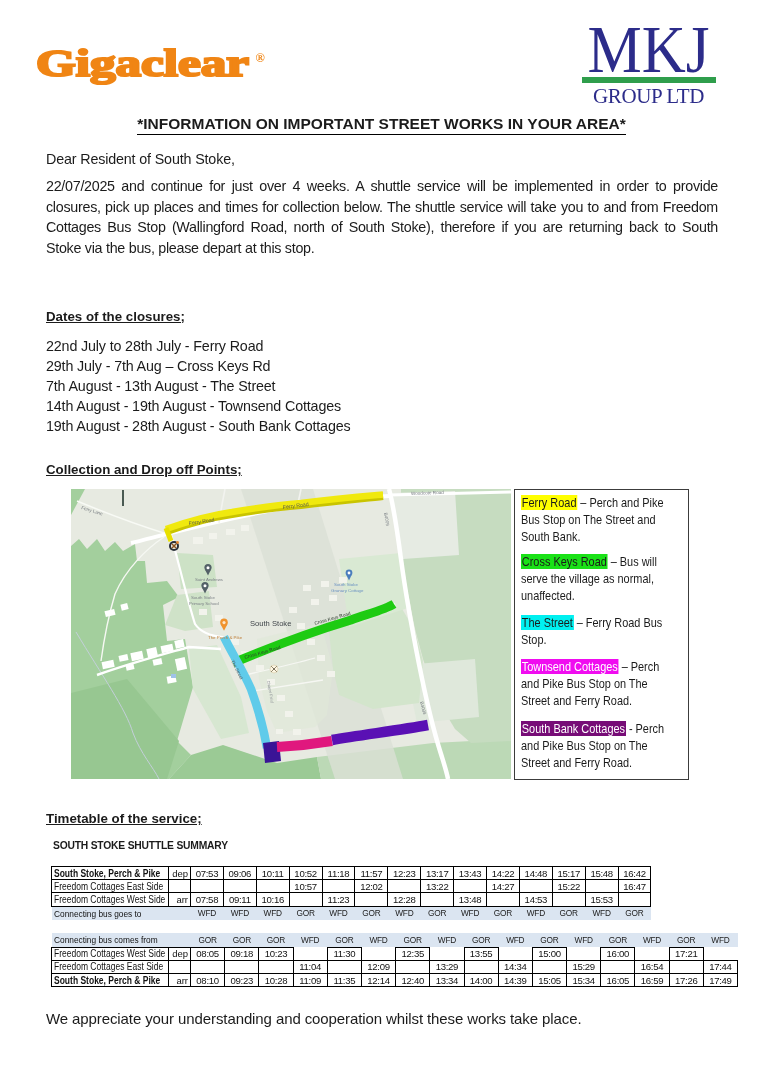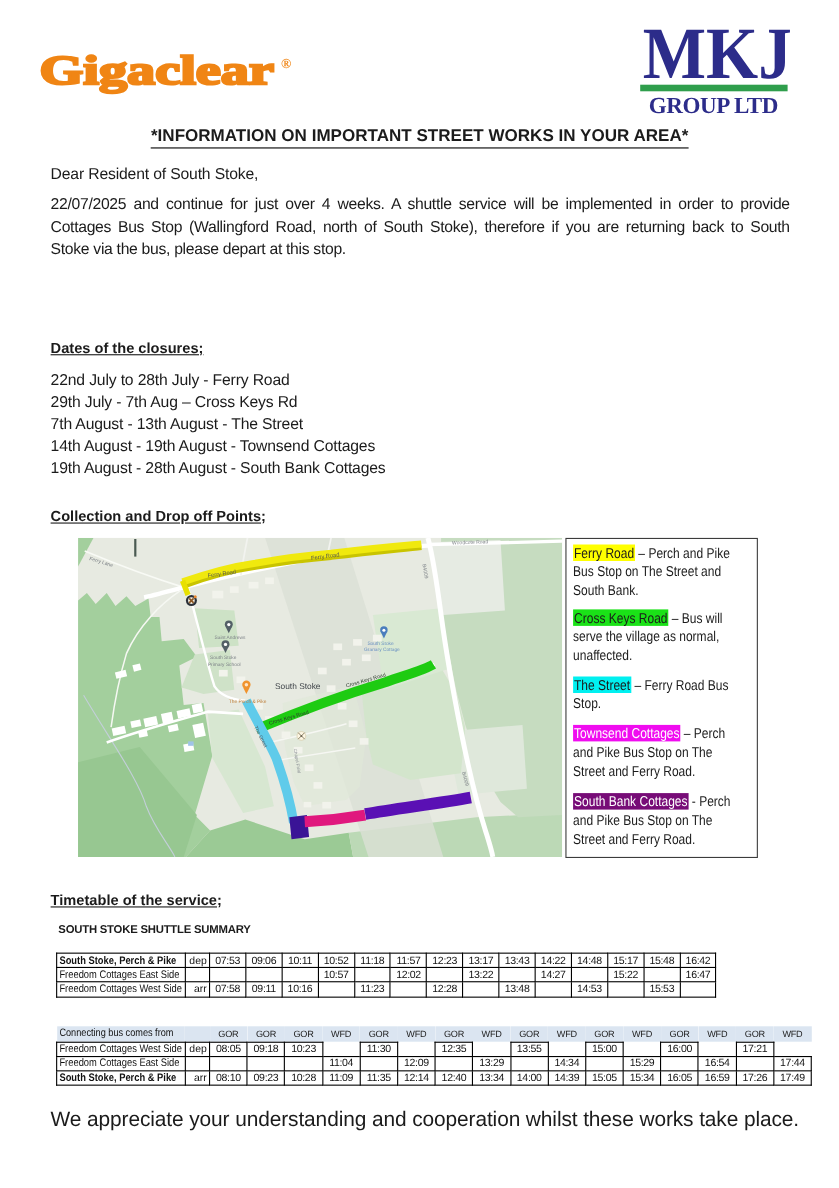--- a/index.html
+++ b/index.html
@@ -26,33 +26,34 @@
 </head>
 <body>
 
 <div class="abs" style="left:33px;top:20px;margin-top:20px;">
 <svg width="240" height="50" viewBox="0 0 240 50">
 <text x="3" y="36.3" font-family="Liberation Serif" font-weight="bold" font-size="37.5" fill="#f08514" stroke="#f08514" stroke-width="2.2" textLength="213" lengthAdjust="spacingAndGlyphs">Gigaclear</text>
 <text x="222.5" y="22" font-family="Liberation Serif" font-weight="bold" font-size="12.5" fill="#f08514">®</text>
 </svg>
 </div>
 
-<div class="abs" style="left:578px;top:24px;width:141px;text-align:center;font-family:'Liberation Serif',serif;font-weight:bold;color:#2c2c8a;">
+<div class="abs" style="left:578px;top:24px;width:141px;text-align:center;font-family:'Liberation Serif',serif;font-weight:normal;color:#2c2c8a;">
   <div style="font-size:67px;line-height:51px;transform:scaleX(0.91);transform-origin:center;">MKJ</div>
 
   <div style="height:6px;background:#2f9e4c;margin:2px 3px 5px 4px;"></div>
   <div style="font-size:21px;line-height:16px;letter-spacing:-0.4px;">GROUP LTD</div>
 </div>
 
 <div class="abs" style="left:0;top:115px;width:763px;text-align:center;font-weight:bold;font-size:15.5px;"><span style="border-bottom:1.6px solid #000;padding-bottom:2px;">*INFORMATION ON IMPORTANT STREET WORKS IN YOUR AREA*</span></div>
 
 <div class="abs" style="left:46px;top:148.7px;font-size:14.3px;letter-spacing:-0.15px;line-height:20.7px;">Dear Resident of South Stoke,</div>
 
 <div class="abs" style="left:46px;top:176px;width:672px;font-size:14.3px;letter-spacing:-0.28px;line-height:20.7px;">
 <div class="j">22/07/2025 and continue for just over 4 weeks. A shuttle service will be implemented in order to provide</div>
+<div class="j">closures, pick up places and times for collection below. The shuttle service will take you to and from Freedom</div>
 <div class="j">Cottages Bus Stop (Wallingford Road, north of South Stoke), therefore if you are returning back to South</div>
 <div>Stoke via the bus, please depart at this stop.</div>
 </div>
 
 <div class="abs hd" style="left:46px;top:309px;">Dates of the closures;</div>
 
 <div class="abs" style="left:46px;top:337px;font-size:14.3px;letter-spacing:-0.15px;line-height:19.9px;">
 22nd July to 28th July - Ferry Road<br>
 29th July - 7th Aug – Cross Keys Rd<br>
 7th August - 13th August - The Street<br>
@@ -340,20 +341,38 @@
           <td class="tm"></td>
           <td class="tm">12:28</td>
           <td class="tm"></td>
           <td class="tm">13:48</td>
           <td class="tm"></td>
           <td class="tm">14:53</td>
           <td class="tm"></td>
           <td class="tm">15:53</td>
           <td class="tm"></td>
         </tr>
+        <tr class="band">
+          <td class="bl"><span class="cn">Connecting bus goes to</span></td>
+          <td class="bl"></td>
+          <td class="bb">WFD</td>
+          <td class="bb">WFD</td>
+          <td class="bb">WFD</td>
+          <td class="bb">GOR</td>
+          <td class="bb">WFD</td>
+          <td class="bb">GOR</td>
+          <td class="bb">WFD</td>
+          <td class="bb">GOR</td>
+          <td class="bb">WFD</td>
+          <td class="bb">GOR</td>
+          <td class="bb">WFD</td>
+          <td class="bb">GOR</td>
+          <td class="bb">WFD</td>
+          <td class="bb">GOR</td>
+        </tr>
       </tbody>
     </table>
   </div>
 
 <div class="abs" id="table2" style="left:51px;top:933px;">
     <table class="tt" style="width:687px;padding-left:39px;">
       <colgroup>
         <col style="width:116.5px">
         <col style="width:22.5px">
         <col style="width:34.2px">
@@ -451,13 +470,13 @@
           <td class="tm">15:34</td>
           <td class="tm">16:05</td>
           <td class="tm">16:59</td>
           <td class="tm">17:26</td>
           <td class="tm">17:49</td>
         </tr>
       </tbody>
     </table>
   </div>
 
-<div class="abs" style="left:46px;top:1008.5px;font-size:19px;letter-spacing:-0.1px;line-height:20.7px;">We appreciate your understanding and cooperation whilst these works take place.</div>
+<div class="abs" style="left:46px;top:1008.5px;font-size:15px;letter-spacing:-0.1px;line-height:20.7px;">We appreciate your understanding and cooperation whilst these works take place.</div>
 
 </body></html>

